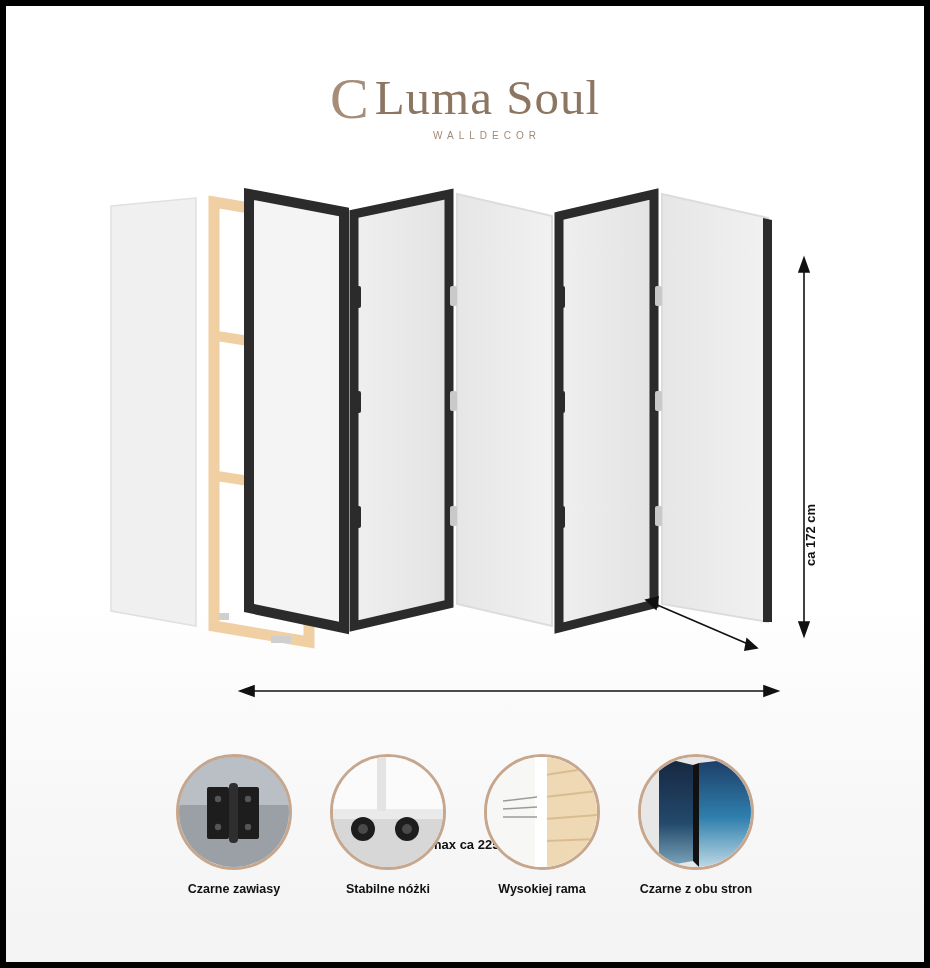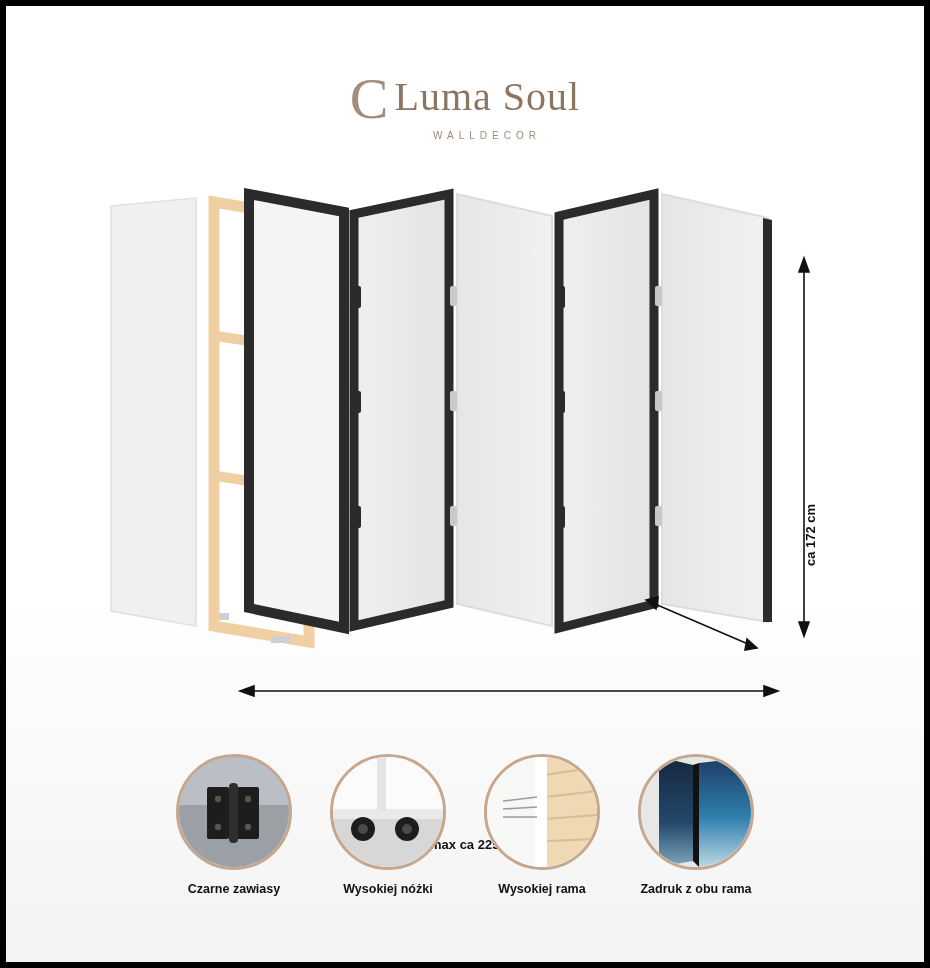--- a/index.html
+++ b/index.html
@@ -42,21 +42,21 @@
   .brand-mark {
     font-family: "Liberation Serif", serif;
     font-size: 58px;
     color: #a58d7a;
     line-height: 1;
     position: relative;
     top: 2px;
   }
   .brand-name {
     font-family: "Liberation Serif", serif;
-    font-size: 40px;
+    font-size: 49px;
     color: #8c7561;
     letter-spacing: 1px;
     line-height: 1;
   }
   .brand-sub {
     margin-top: 4px;
     font-family: "Liberation Sans", sans-serif;
     font-size: 10px;
     letter-spacing: 5px;
     color: #a08a77;
@@ -255,21 +255,21 @@
             <rect x="0" y="0" width="110" height="110" fill="#d7d7d7"></rect>
             <rect x="0" y="0" width="110" height="56" fill="#fbfbfb"></rect>
             <rect x="0" y="52" width="110" height="10" fill="#eaeaea"></rect>
             <rect x="44" y="0" width="9" height="54" fill="#e4e4e4"></rect>
             <circle cx="30" cy="72" r="12" fill="#1d1d1d"></circle>
             <circle cx="30" cy="72" r="5" fill="#4a4a4a"></circle>
             <circle cx="74" cy="72" r="12" fill="#1d1d1d"></circle>
             <circle cx="74" cy="72" r="5" fill="#4a4a4a"></circle>
           </svg>
         </div>
-        <div class="feature-label">Wysokiej nóżki</div>
+        <div class="feature-label">Stabilne nóżki</div>
       </div>
 
       <div class="feature">
         <div class="circle">
           <svg class="ic" viewBox="0 0 110 110">
             <rect x="0" y="0" width="110" height="110" fill="#f7f7f5"></rect>
             <polygon points="58,0 110,0 110,110 58,110" fill="#efd9b4"></polygon>
             <g stroke="#d9bd90" stroke-width="2">
               <line x1="58" y1="18" x2="110" y2="10"></line>
               <line x1="58" y1="40" x2="110" y2="34"></line>
@@ -301,18 +301,18 @@
                 <stop offset="60%" stop-color="#23496b"></stop>
                 <stop offset="100%" stop-color="#7fa7bd"></stop>
               </linearGradient>
             </defs>
             <rect x="0" y="0" width="110" height="110" fill="#e7e7e7"></rect>
             <polygon points="58,6 110,0 110,104 58,110" fill="url(#seaGrad)"></polygon>
             <polygon points="18,0 52,8 52,104 18,110" fill="url(#seaGrad2)"></polygon>
             <polygon points="52,8 58,6 58,110 52,104" fill="#111111"></polygon>
           </svg>
         </div>
-        <div class="feature-label">Zadruk z obu rama</div>
+        <div class="feature-label">Czarne z obu stron</div>
       </div>
 
     </div>
   </div>
 </div>
 
 </body></html>

